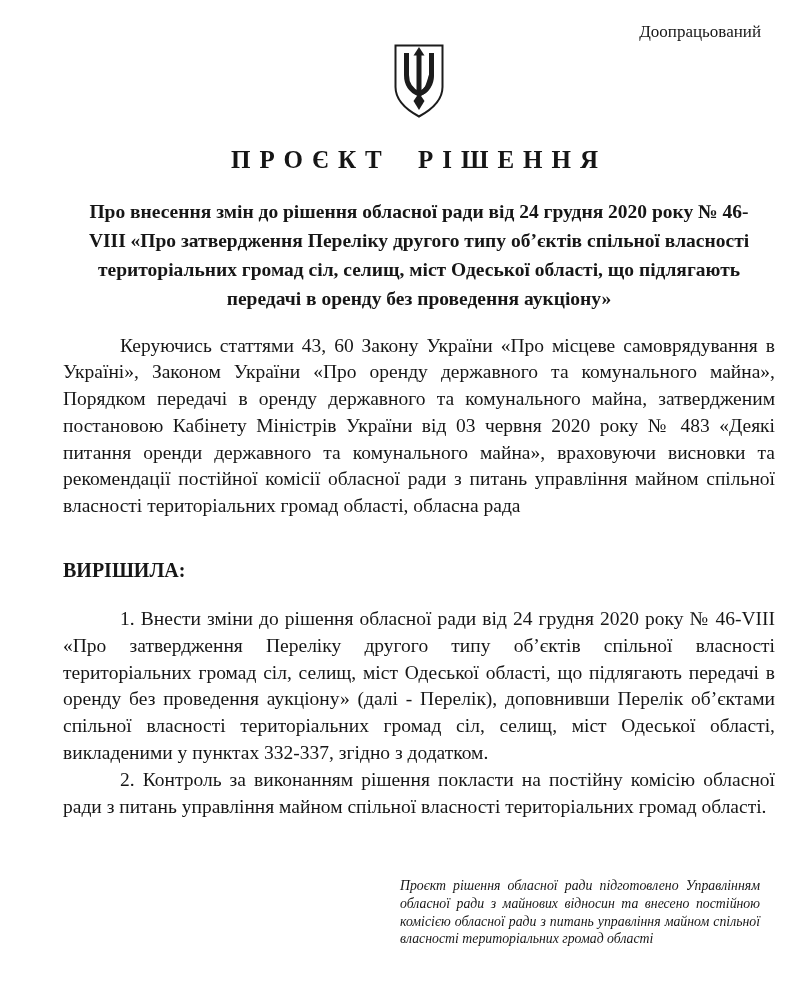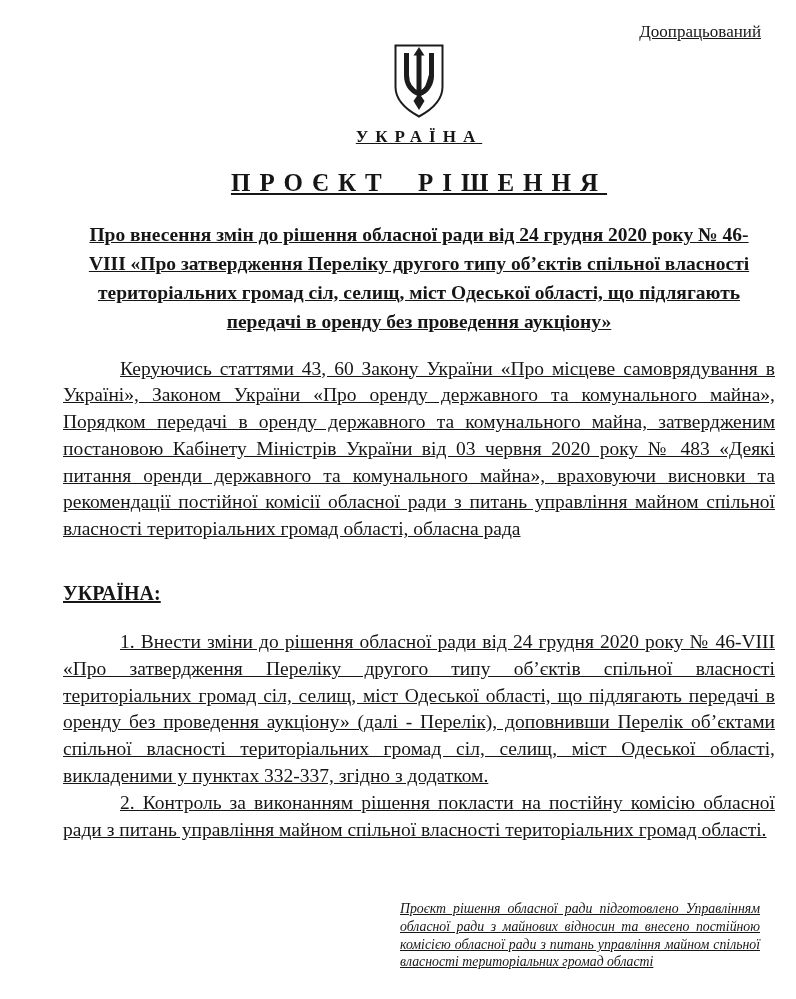--- a/index.html
+++ b/index.html
@@ -9,21 +9,20 @@
     font-family: "Liberation Serif", serif;
     color: #161616;
     -webkit-font-smoothing: antialiased;
   }
   .page {
     position: relative;
     width: 796px; height: 999px;
     overflow: hidden;
     box-sizing: border-box;
     padding: 22px 21px 0 63px; 
-    text-decoration: underline;
   }
   .status-line {
     text-align: right;
     font-size: 17px;
     line-height: 20px;
     padding-right: 14px;
   }
   .header { text-align: center; margin-top: 1px; }
   .emblem-wrap { display: inline-block; line-height: 0; margin-top: 0; }
   .country {
@@ -102,31 +101,30 @@
           <path d="M26,9 V52" stroke-width="5"></path>
           <path d="M13.5,10 V32 C13.5,42 18,47.5 26,51" stroke-width="5"></path>
           <path d="M38.5,10 V32 C34,47.5 34,47.5 26,51" stroke-width="5"></path>
           <path d="M38.5,10 V32 C38.5,42 34,47.5 26,51" stroke-width="5"></path>
         </g>
         <path d="M26,4 L20.5,12.5 H31.5 Z" fill="#1c1c1c"></path>
         <path d="M26,50 L20.5,58 L26,67 L31.5,58 Z" fill="#1c1c1c"></path>
       </svg>
     </span>
 
-    <div class="country">УКРАЇНА</div>
 
 
     <div class="doc-type">ПРОЄКТ РІШЕННЯ</div>
 
     <div class="subject">Про внесення змін до рішення обласної ради від 24 грудня 2020 року № 46-VIII «Про затвердження Переліку другого типу об’єктів спільної власності територіальних громад сіл, селищ, міст Одеської області, що підлягають передачі в оренду без проведення аукціону»</div>
   </div>
 
   <p class="preamble">Керуючись статтями 43, 60 Закону України «Про місцеве самоврядування в Україні», Законом України «Про оренду державного та комунального майна», Порядком передачі в оренду державного та комунального майна, затвердженим постановою Кабінету Міністрів України від 03 червня 2020 року № 483 «Деякі питання оренди державного та комунального майна», враховуючи висновки та рекомендації постійної комісії обласної ради з питань управління майном спільної власності територіальних громад області, обласна рада</p>
 
-  <div class="resolved">УКРАЇНА:</div>
+  <div class="resolved">ВИРІШИЛА:</div>
 
   <div class="items">
     <p class="item">1. Внести зміни до рішення обласної ради від 24 грудня 2020 року № 46-VIII «Про затвердження Переліку другого типу об’єктів спільної власності територіальних громад сіл, селищ, міст Одеської області, що підлягають передачі в оренду без проведення аукціону» (далі - Перелік), доповнивши Перелік об’єктами спільної власності територіальних громад сіл, селищ, міст Одеської області, викладеними у пунктах 332-337, згідно з додатком.</p>
     <p class="item">2. Контроль за виконанням рішення покласти на постійну комісію обласної ради з питань управління майном спільної власності територіальних громад області.</p>
   </div>
 
   <div class="footer-note">Проєкт рішення обласної ради підготовлено Управлінням обласної ради з майнових відносин та внесено постійною комісією обласної ради з питань управління майном спільної власності територіальних громад області</div>
 
 </div>
 

